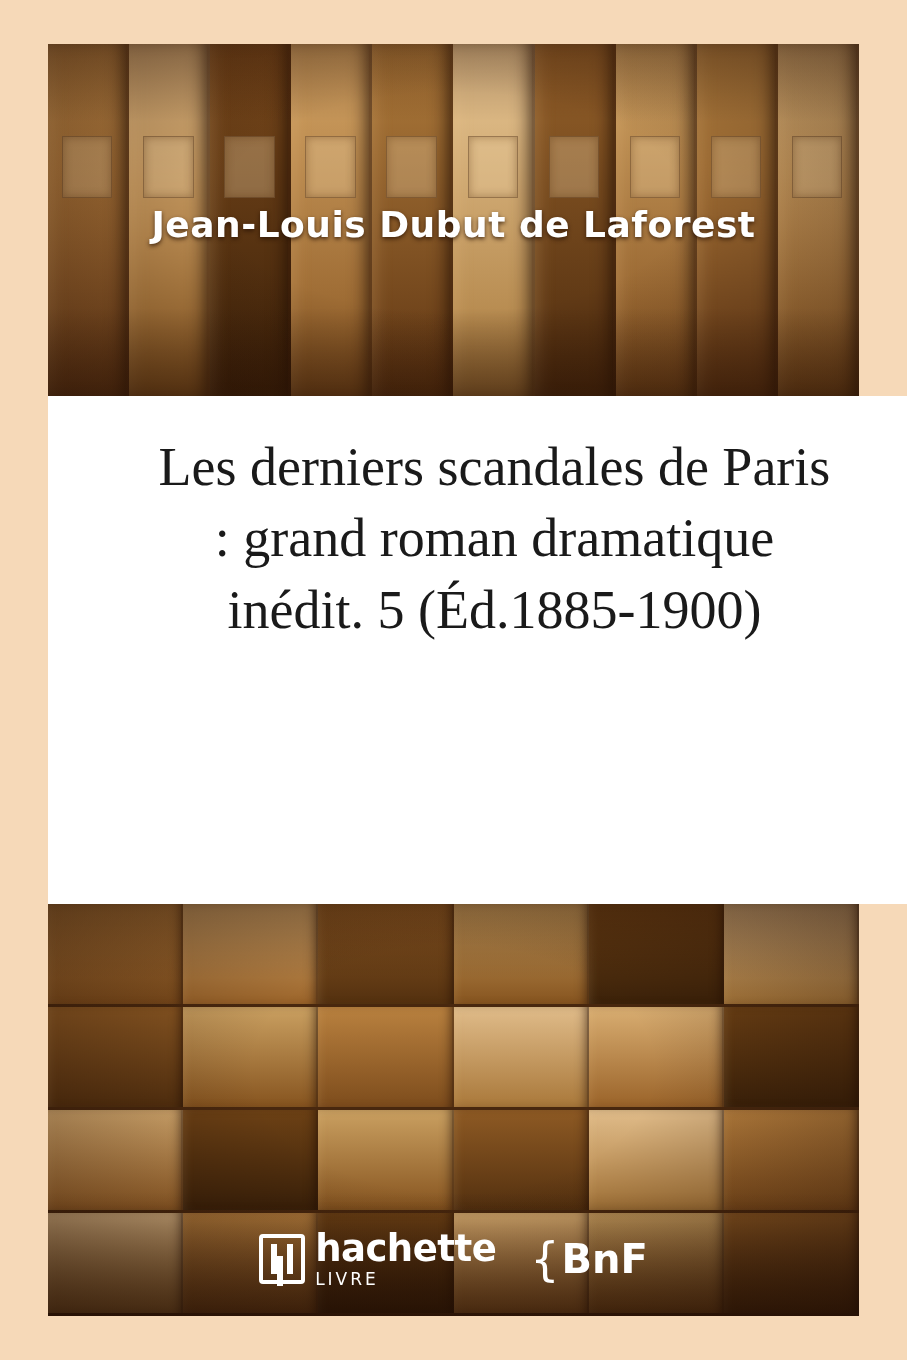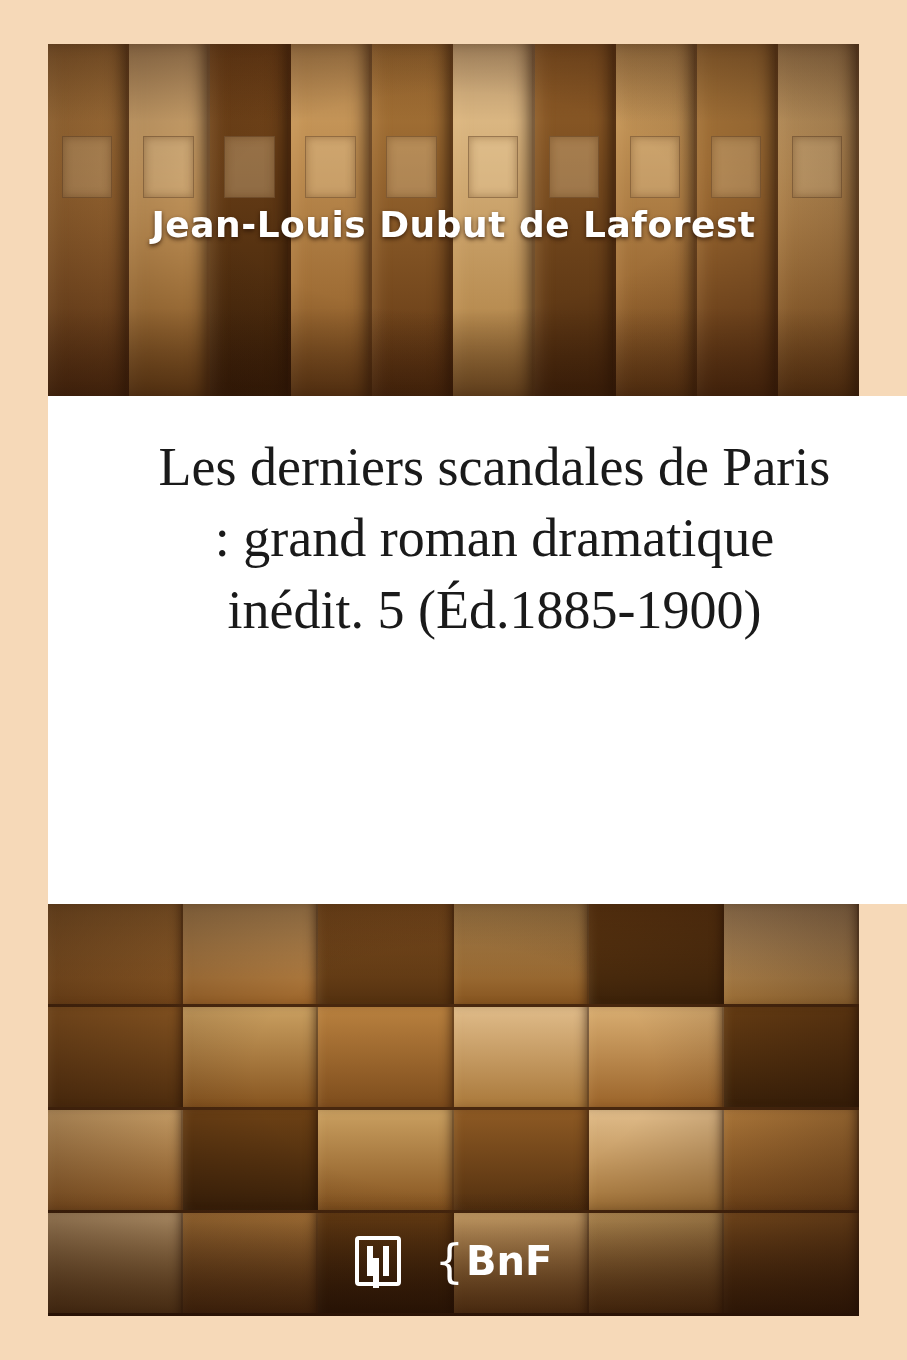--- a/index.html
+++ b/index.html
@@ -280,20 +280,24 @@
         <div class="block b2"></div>
           <div class="block b4"></div>
           <div class="block b3"></div>
       </div>
     </div>
     <div class="vignette"></div>
 
     <div class="logos">
       <div class="hachette">
         <div class="hachette-mark"></div>
+        <div class="hachette-words">
+          <span class="hachette-main">hachette</span>
+          <span class="hachette-sub">LIVRE</span>
+        </div>
       </div>
       <div class="bnf">
         <span class="brace">{</span>
         <span>BnF</span>
       </div>
     </div>
   </div>
 
 </div>
 

